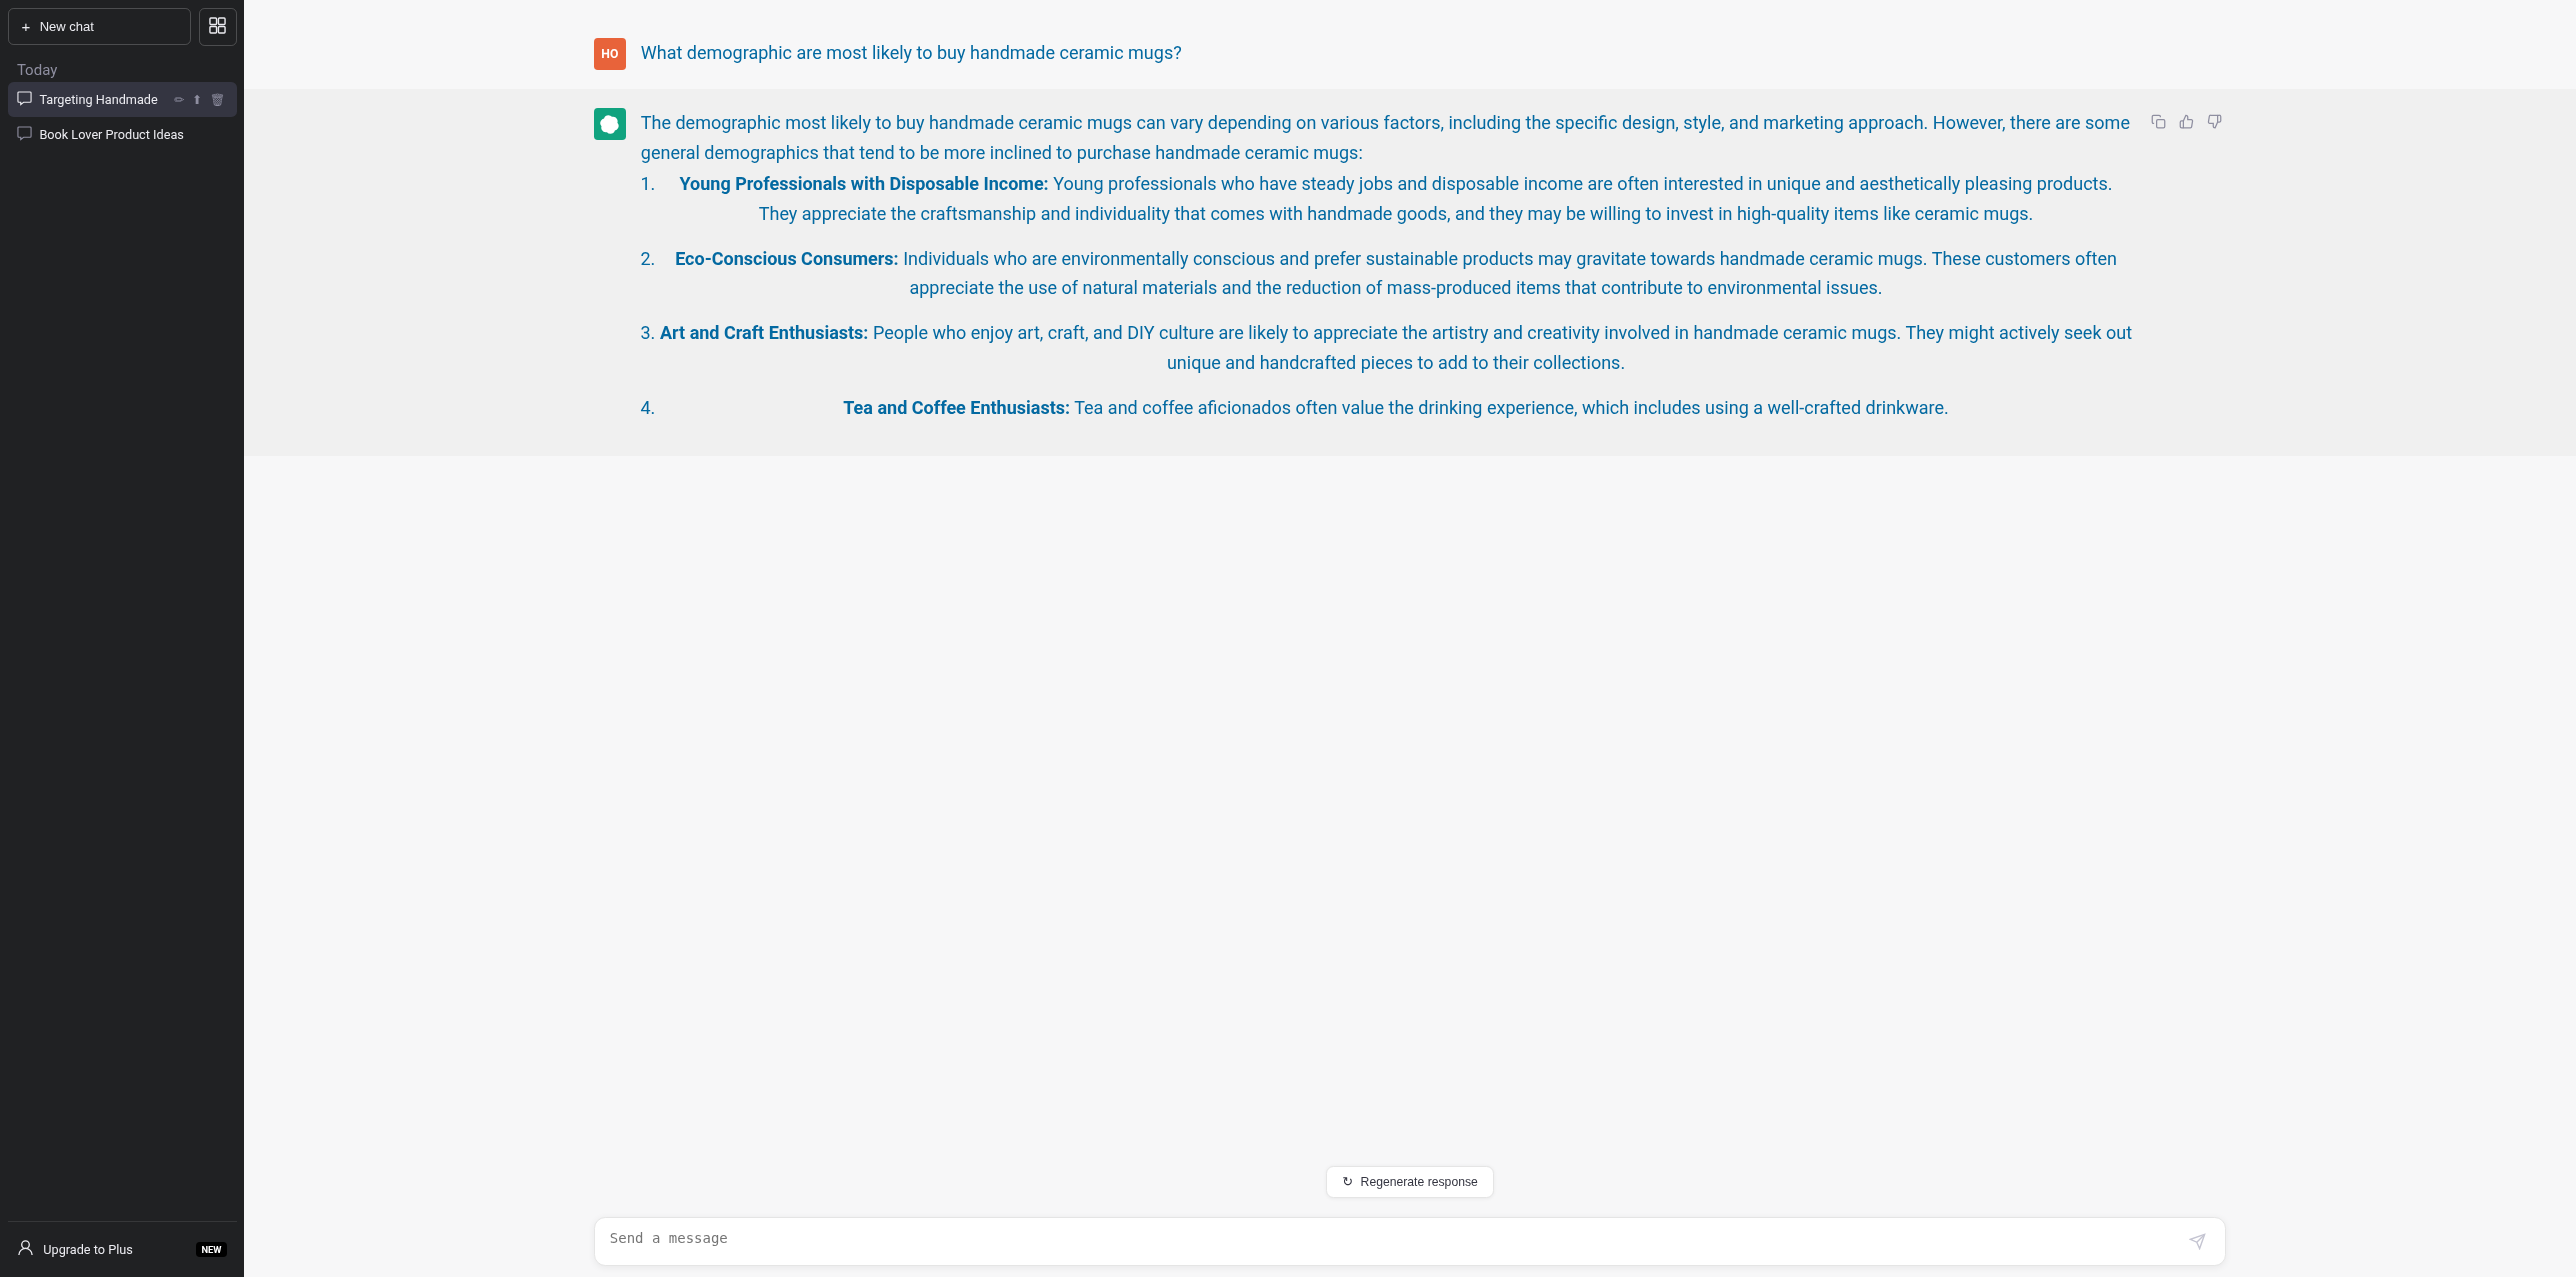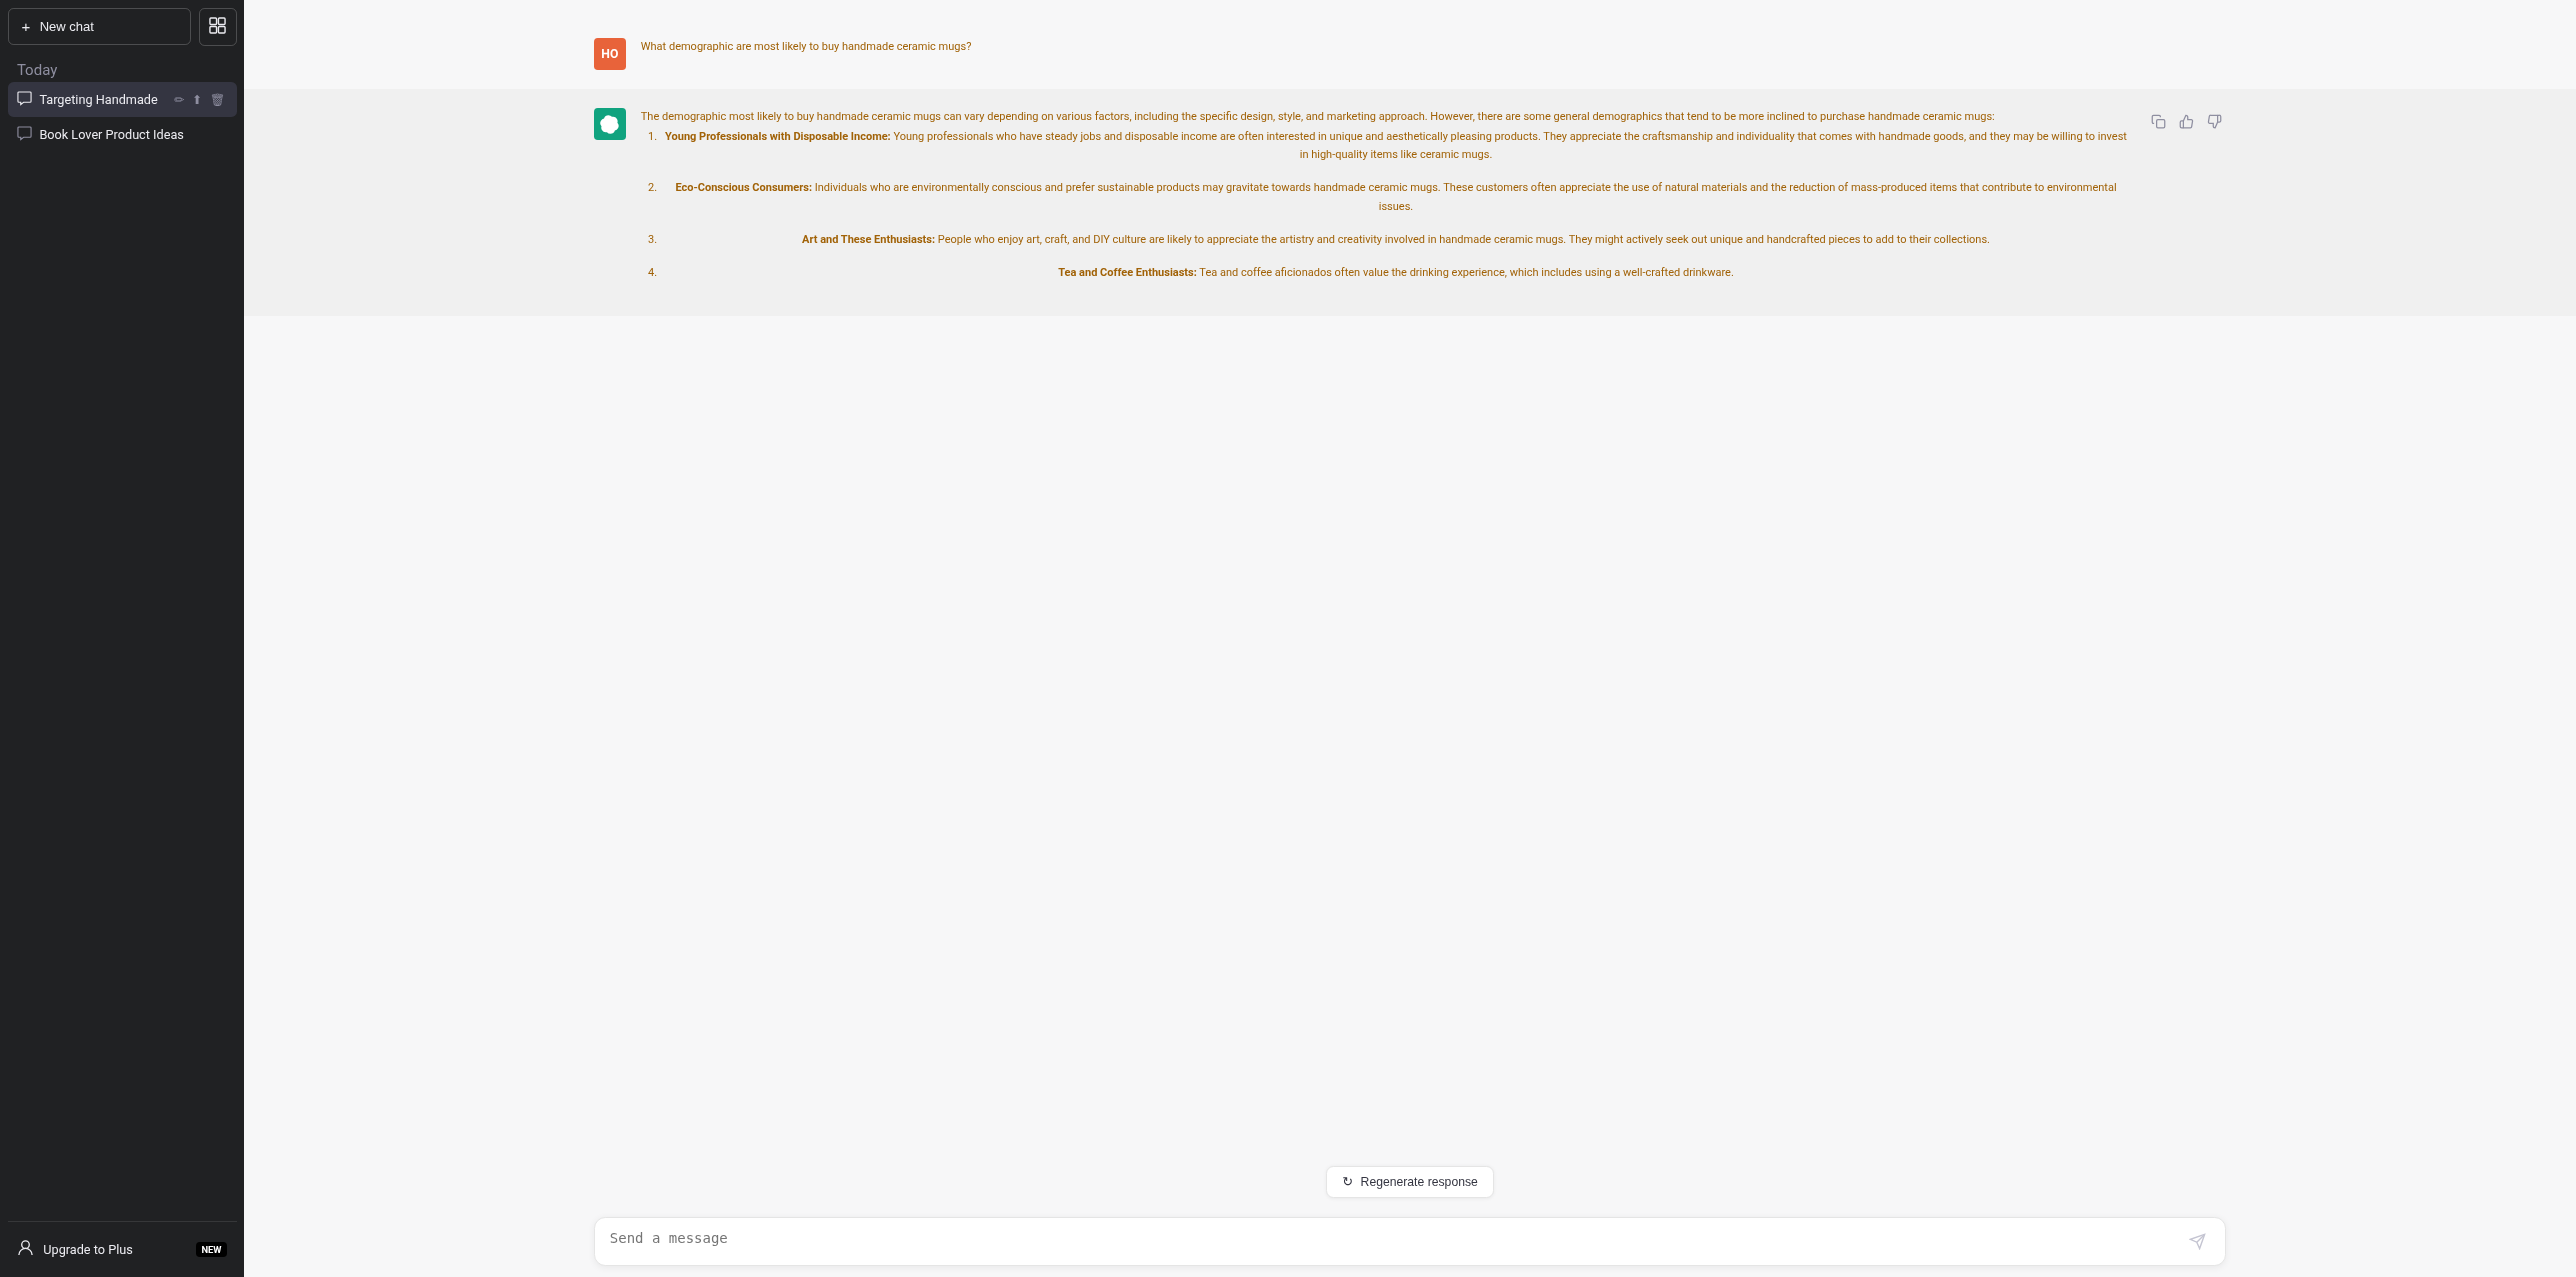--- a/index.html
+++ b/index.html
@@ -170,23 +170,23 @@
       background: #e8633a;
       color: white;
     }
     .avatar.assistant-avatar {
       background: #10a37f;
       color: white;
     }
 
     .message-content {
       flex: 1;
-      color: #a16207;
+      color: #0369a1;
       line-height: 1.65;
-      font-size: 11px;
+      font-size: 18px;
     }
 
     .message-content p { margin-bottom: 2px; }
     .message-content ol { padding-left: 19px; }
     .message-content li { margin-bottom: 15px; text-align: center; }
 
     .message-actions {
       display: flex;
       gap: 5.6px;
       margin-left: auto;
@@ -346,21 +346,21 @@
           <ol>
             <li>
               <strong>Young Professionals with Disposable Income:</strong>
               <span>Young professionals who have steady jobs and disposable income are often interested in unique and aesthetically pleasing products. They appreciate the craftsmanship and individuality that comes with handmade goods, and they may be willing to invest in high-quality items like ceramic mugs.</span>
             </li>
             <li>
               <strong>Eco-Conscious Consumers:</strong>
               <span>Individuals who are environmentally conscious and prefer sustainable products may gravitate towards handmade ceramic mugs. These customers often appreciate the use of natural materials and the reduction of mass-produced items that contribute to environmental issues.</span>
             </li>
             <li>
-              <strong>Art and These Enthusiasts:</strong>
+              <strong>Art and Craft Enthusiasts:</strong>
               <span>People who enjoy art, craft, and DIY culture are likely to appreciate the artistry and creativity involved in handmade ceramic mugs. They might actively seek out unique and handcrafted pieces to add to their collections.</span>
             </li>
             <li>
               <strong>Tea and Coffee Enthusiasts:</strong>
               <span>Tea and coffee aficionados often value the drinking experience, which includes using a well-crafted drinkware.</span>
             </li>
           </ol>
         </div>
         <div class="message-actions">
           <button class="message-action-btn" title="Copy">

